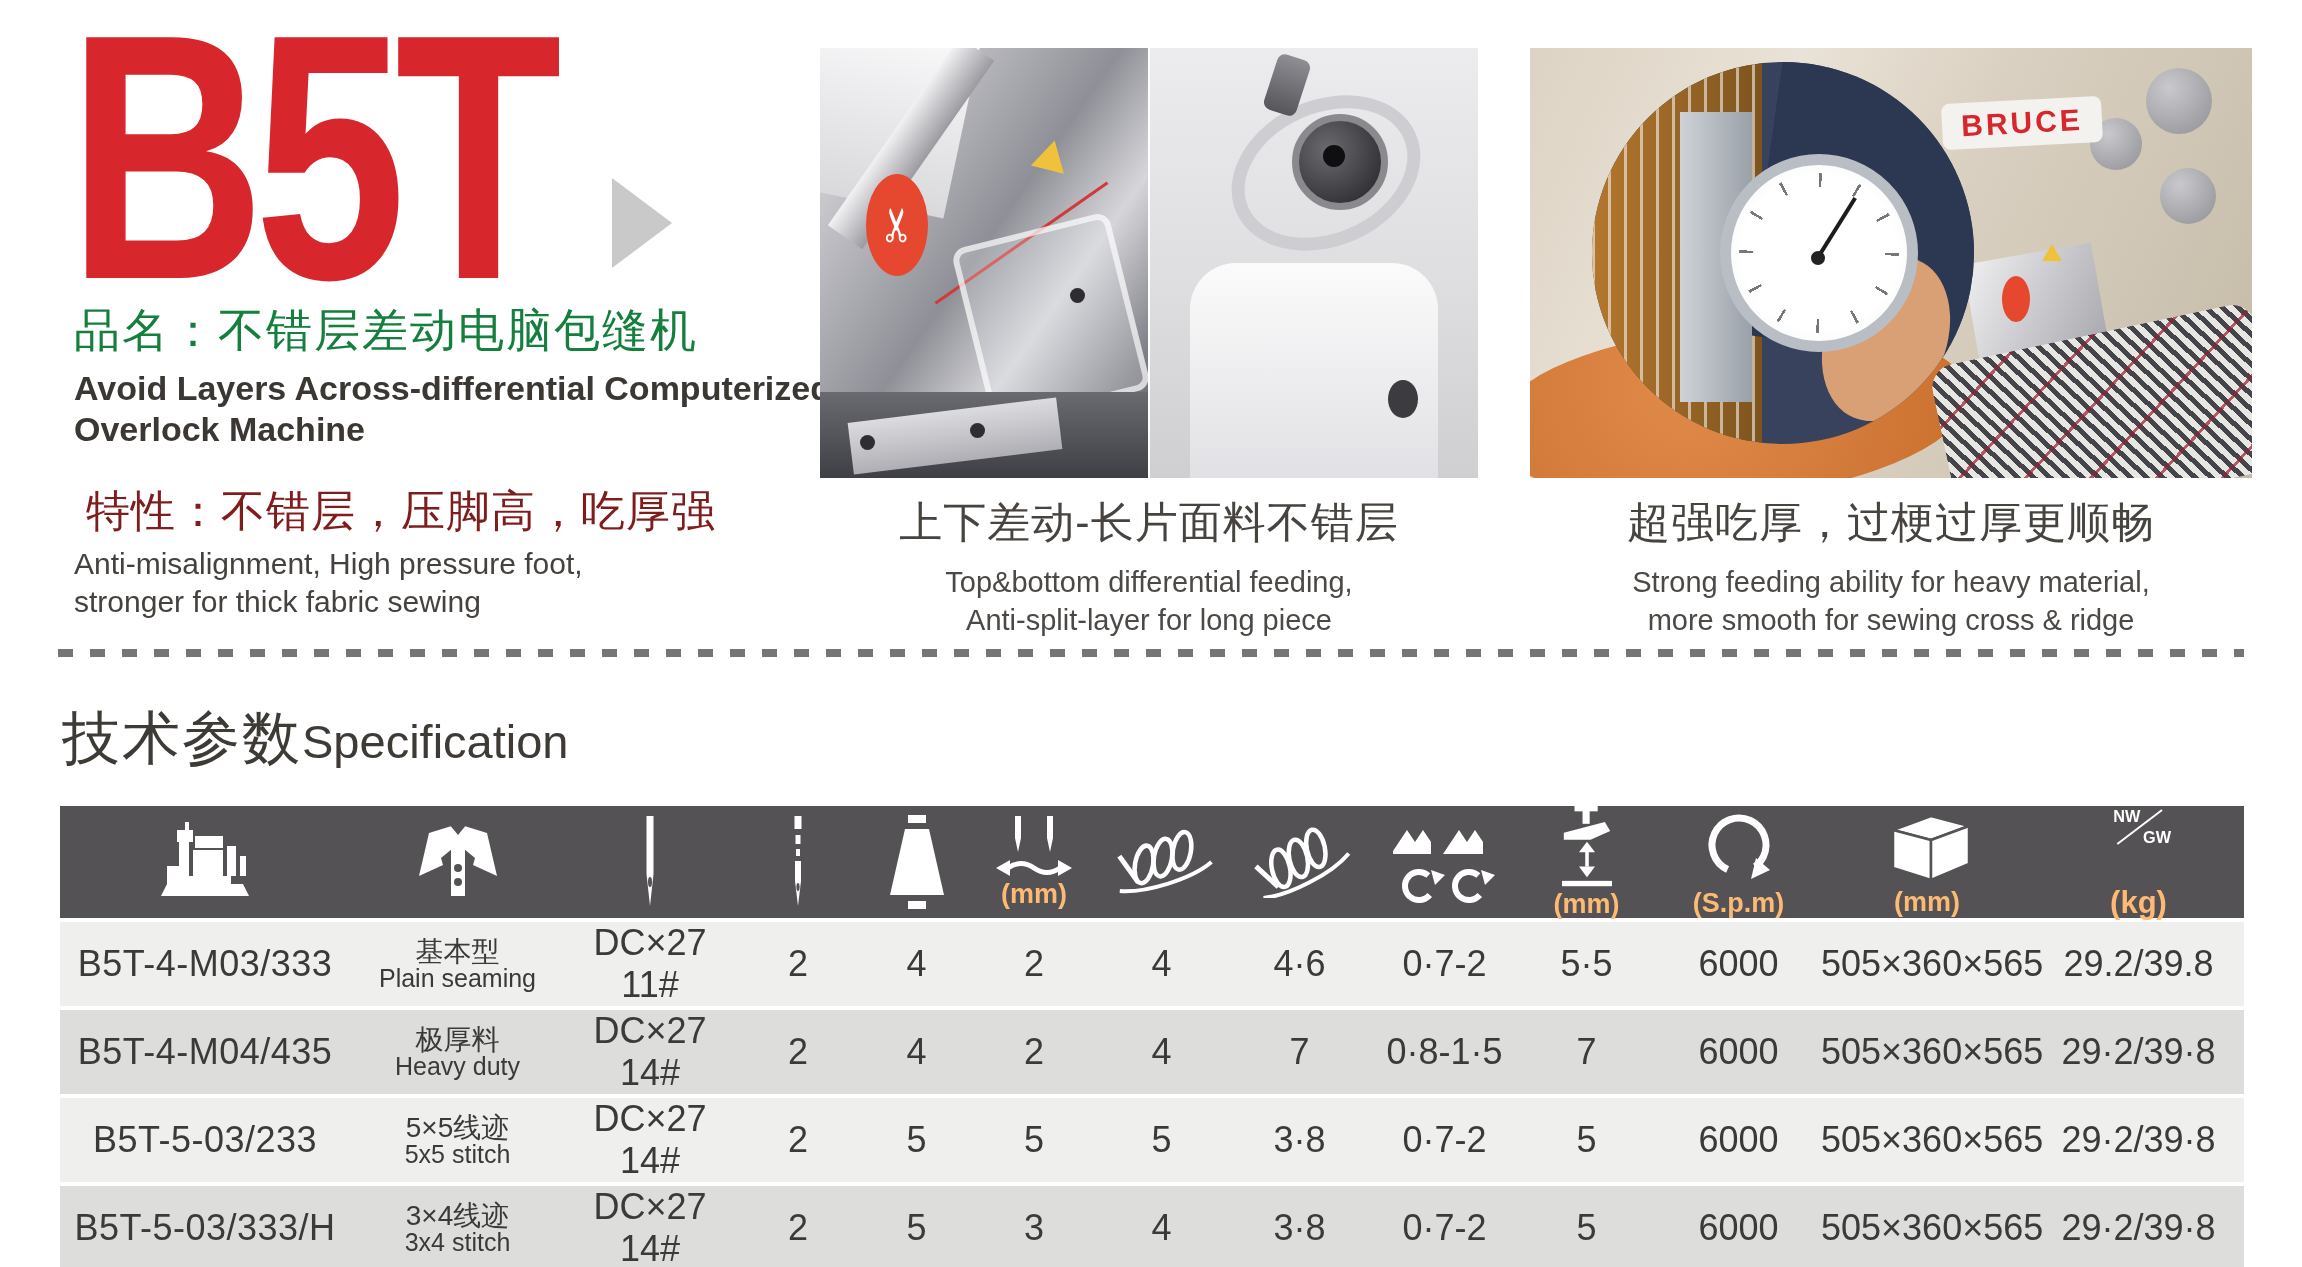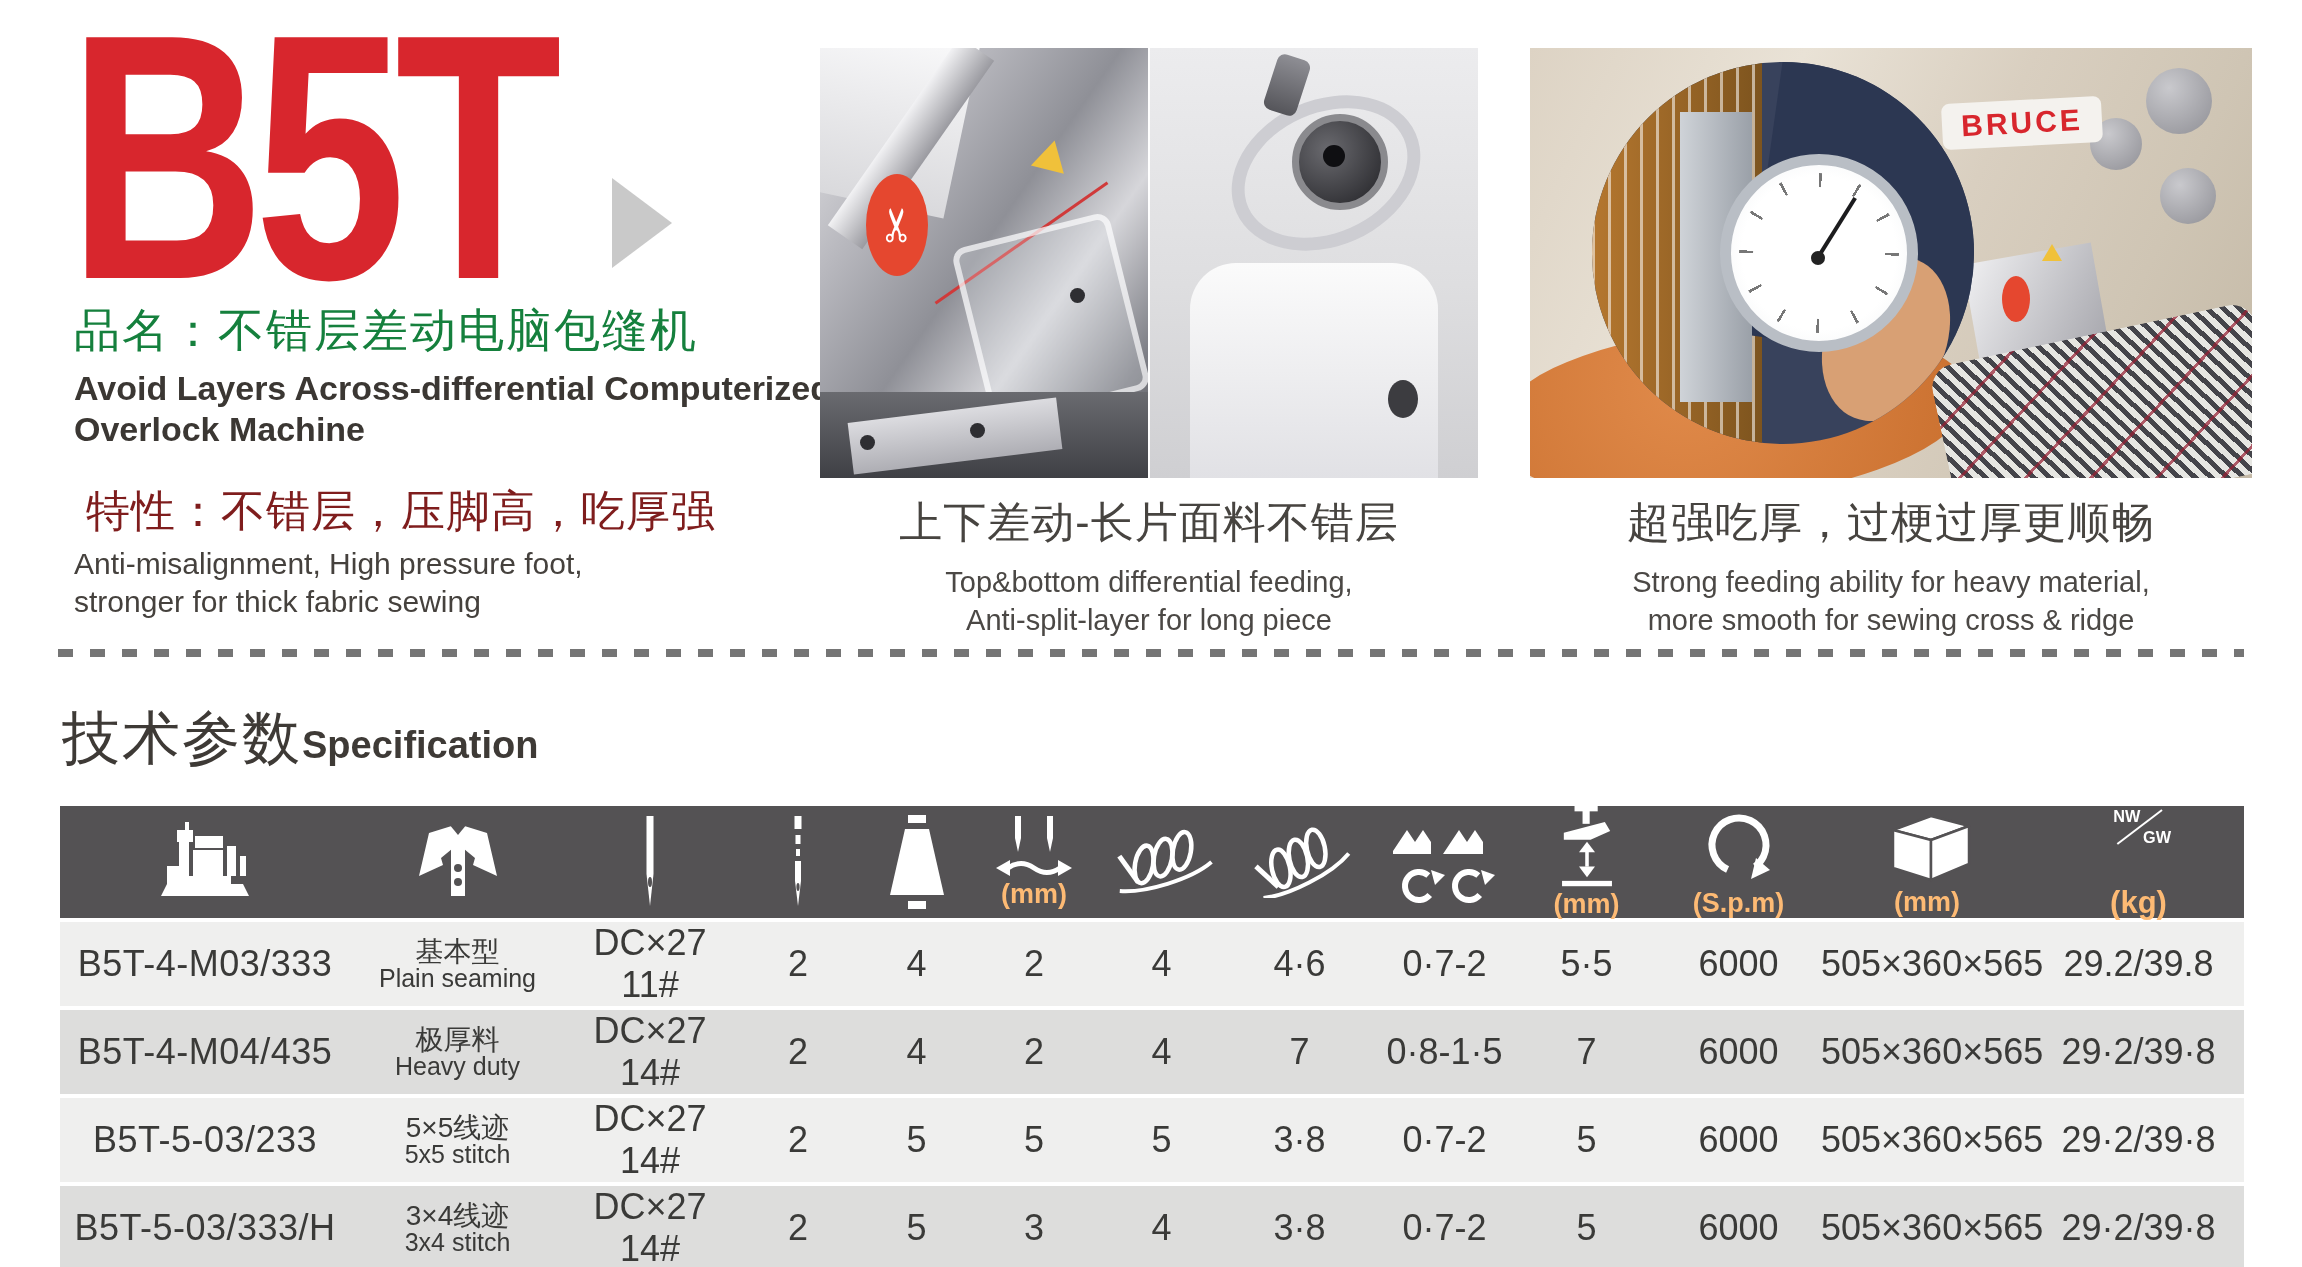--- a/index.html
+++ b/index.html
@@ -74,21 +74,21 @@
   #cap1{left:799px;}
   #cap2{left:1541px;}
   .cap-cn{font-size:43px;color:#474440;letter-spacing:1px;}
   .cap-en{font-size:29px;line-height:1.3;color:#4b4845;margin-top:12px;}
 
   
   .dashes{position:absolute;left:58px;top:649px;width:2186px;height:8px;
           background:repeating-linear-gradient(90deg,#757575 0 15px,rgba(0,0,0,0) 15px 32px);}
   .spec-title{position:absolute;left:62px;top:700px;display:flex;align-items:baseline;}
   .spec-cn{font-size:58px;color:#3e3a36;letter-spacing:2px;}
-  .spec-en{font-size:38px;color:#3e3a36;font-weight:bold;}
+  .spec-en{font-size:47px;color:#3e3a36;}
 
   
   table.spec{position:absolute;left:60px;top:806px;width:2184px;border-collapse:collapse;table-layout:fixed;}
   .spec th{background:#545254;height:112px;padding:0;vertical-align:middle;}
   .hwrap{display:flex;flex-direction:column;align-items:center;justify-content:center;height:112px;gap:3px;}
   .unit{color:#fdba74;font-size:27px;line-height:1;}
   .spec td{height:54px;border-top:4px solid #fff;text-align:center;vertical-align:middle;
            font-size:36px;color:#3a3a38;padding:0;}
   .spec tbody tr:nth-child(odd){background:#efefee;}
   .spec tbody tr:nth-child(even){background:#dddddc;}

